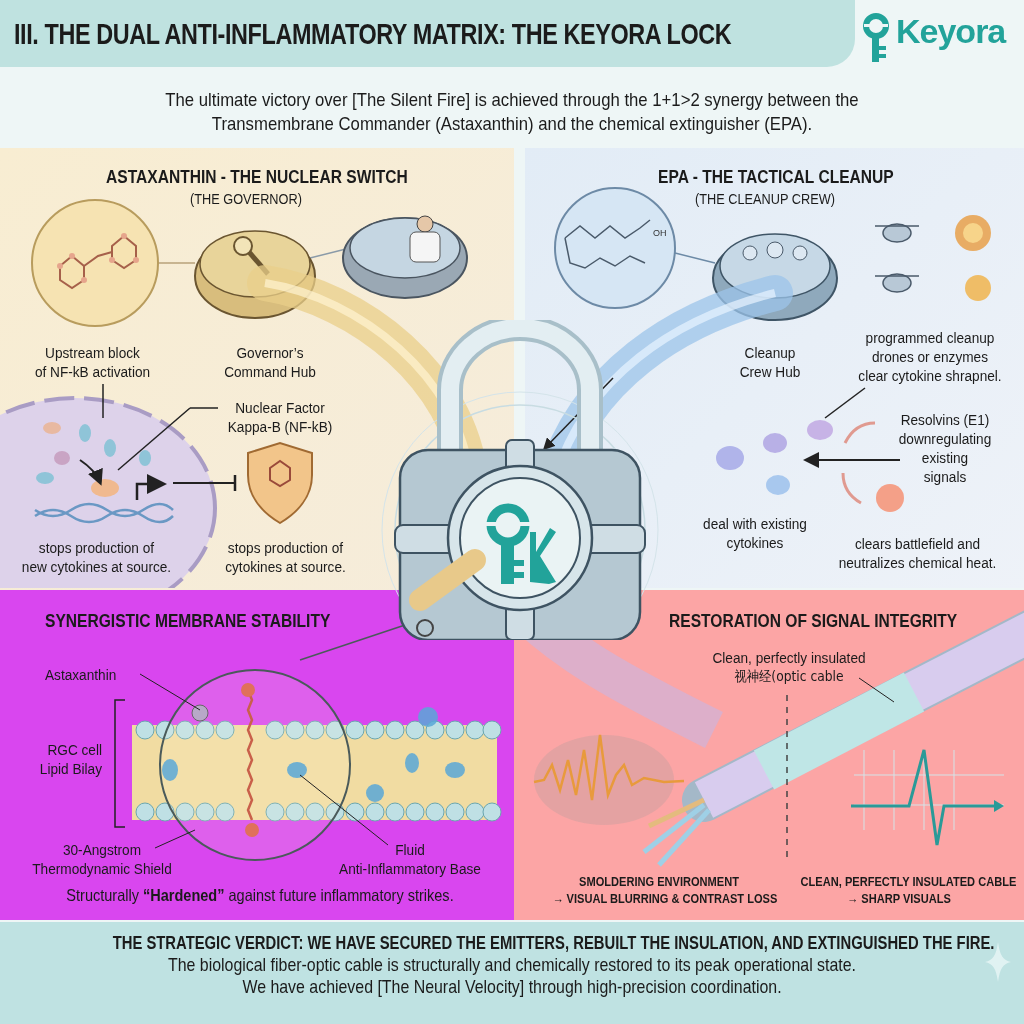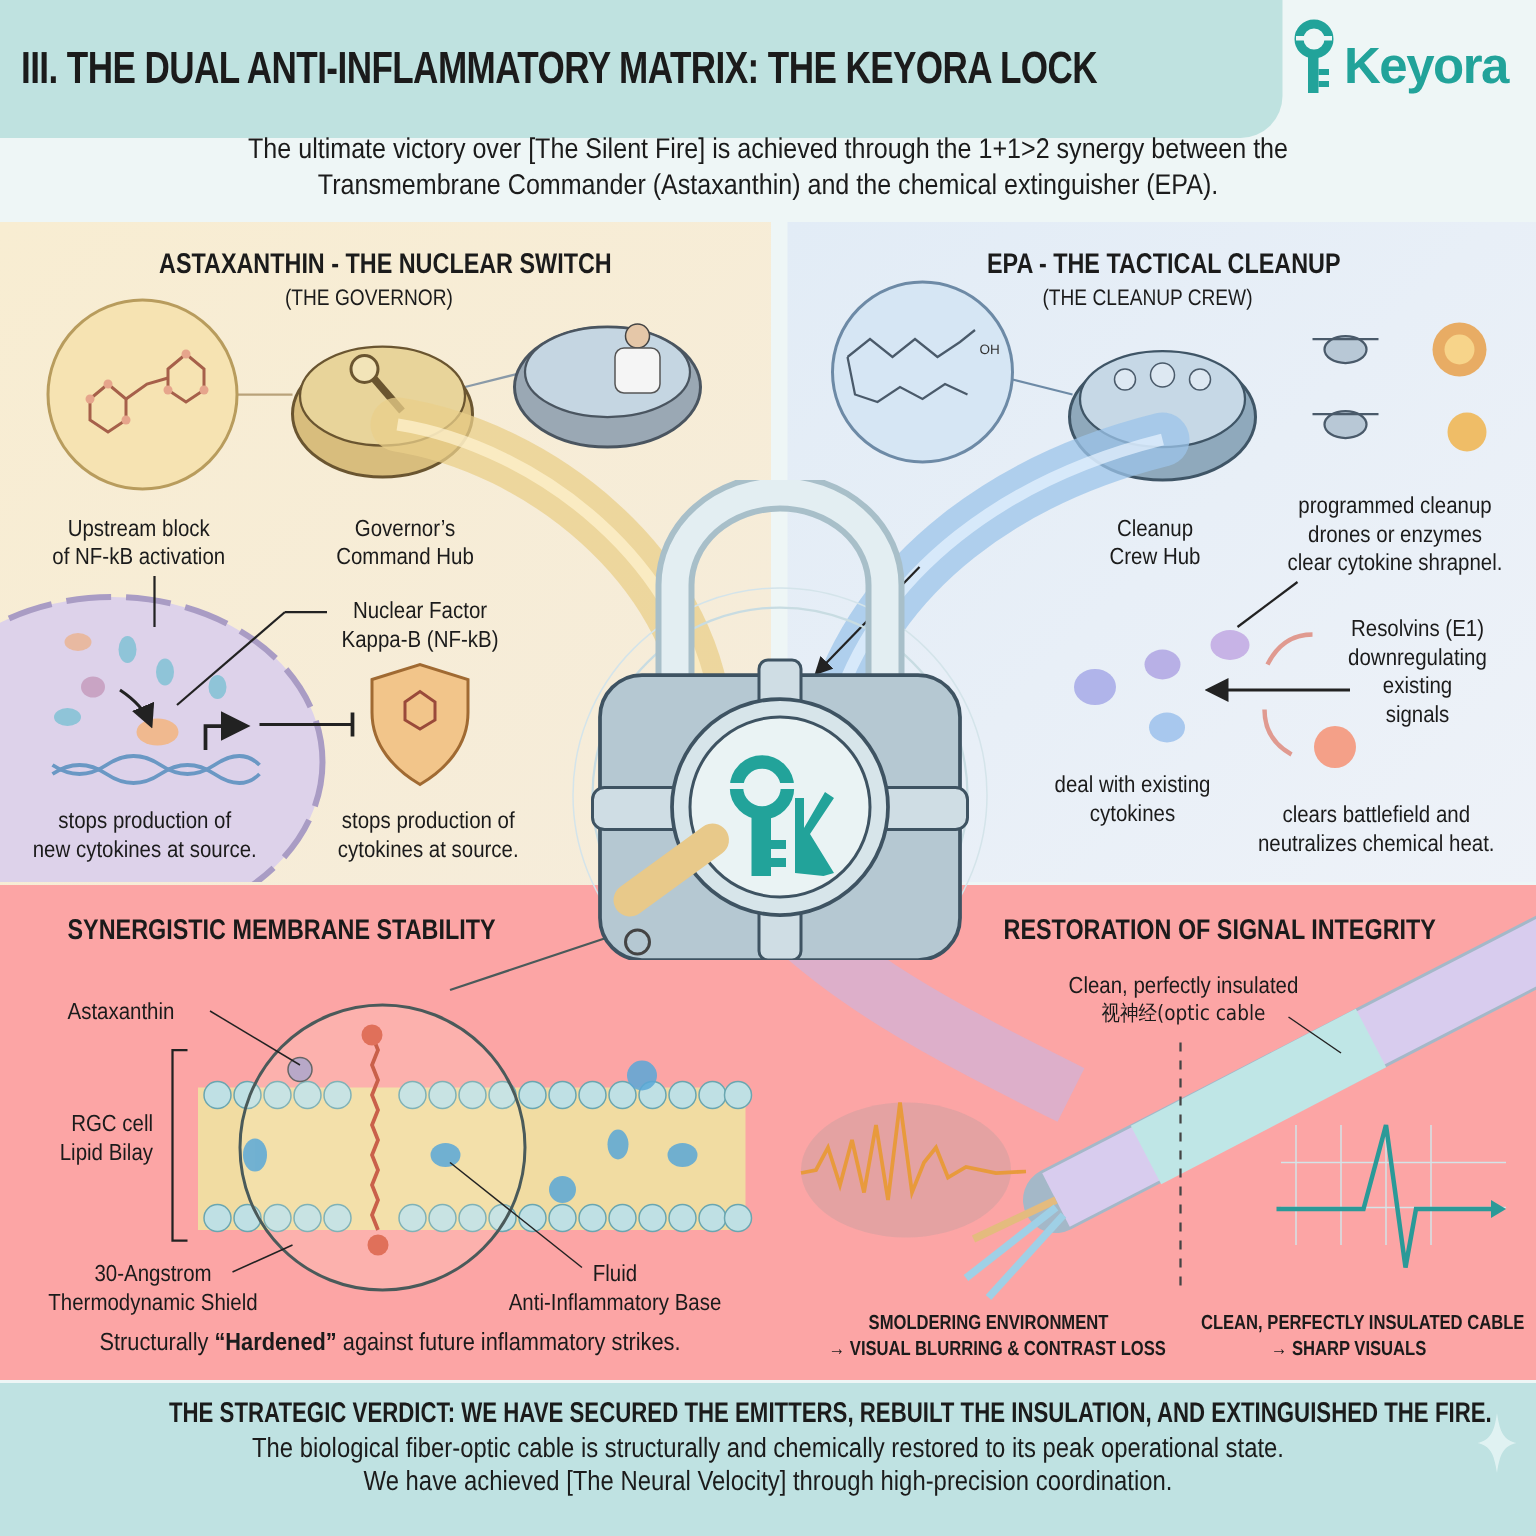--- a/index.html
+++ b/index.html
@@ -1,29 +1,29 @@
 <!DOCTYPE html>
 <html><head>
 <meta charset="utf-8">
 <style>
   *{box-sizing:border-box;margin:0;padding:0}
   html,body{width:1024px;height:1024px;overflow:hidden}
   body{font-family:"Liberation Sans",sans-serif;background:#eef6f6;color:#1b1b1b;position:relative}
   .cond{font-family:"Liberation Sans",sans-serif;letter-spacing:-0.5px}
   
-  .title-bar{position:absolute;left:0;top:0;width:855px;height:92px;background:#bfe2e0;border-bottom-right-radius:28px;display:flex;align-items:center;padding-left:14px}
+  .title-bar{position:absolute;left:0;top:0;width:855px;height:67px;background:#bfe2e0;border-bottom-right-radius:28px;display:flex;align-items:center;padding-left:14px}
   .title-bar h1{font-size:30px;font-weight:700;transform:scaleX(0.78);transform-origin:left center;white-space:nowrap;letter-spacing:-0.5px}
-  .logo{position:absolute;left:860px;top:12px;display:flex;align-items:flex-end;color:#22a39a;font-weight:700;font-size:34px}
+  .logo{position:absolute;left:860px;top:12px;display:flex;align-items:flex-start;color:#22a39a;font-weight:700;font-size:34px}
   .logo svg{margin-right:-4px}
   .subtitle{position:absolute;left:0;top:88px;width:1024px;text-align:center;font-size:19px;line-height:24px;transform:scaleX(0.88);transform-origin:center top}
   
   .quad{position:absolute;overflow:hidden}
   .q1{left:0;top:148px;width:514px;height:564px;background:linear-gradient(135deg,#f8edd2,#f5ecdc)}
   .q2{left:525px;top:148px;width:510px;height:440px;background:linear-gradient(135deg,#e2ecf6,#eef2f8)}
-  .q3{left:0;top:590px;width:514px;height:330px;background:#fca5a5}
+  .q3{left:0;top:590px;width:514px;height:330px;background:#d946ef}
   .q4{left:514px;top:590px;width:510px;height:330px;background:#fca5a5}
   .qh{position:absolute;font-weight:700;font-size:19px;white-space:nowrap;transform:scaleX(0.82);transform-origin:left top}
   .qs{position:absolute;font-size:15px;white-space:nowrap;transform:scaleX(0.85);transform-origin:left top}
   .lbl{position:absolute;font-size:15.5px;line-height:19px;text-align:center;white-space:nowrap;transform:scaleX(0.88);transform-origin:center top}
   .lbl-l{text-align:left;transform-origin:left top}
   .lbl-r{text-align:right;transform-origin:right top}
   .caps{position:absolute;font-weight:700;font-size:13.5px;line-height:17px;text-align:center;white-space:nowrap;transform:scaleX(0.82);transform-origin:center top}
   
   .footer{position:absolute;left:0;top:922px;width:1024px;height:102px;background:#bfe2e2;text-align:center}
   .footer .v{font-weight:700;font-size:19px;margin-top:10px;white-space:nowrap;transform:scaleX(0.78);transform-origin:center top}

